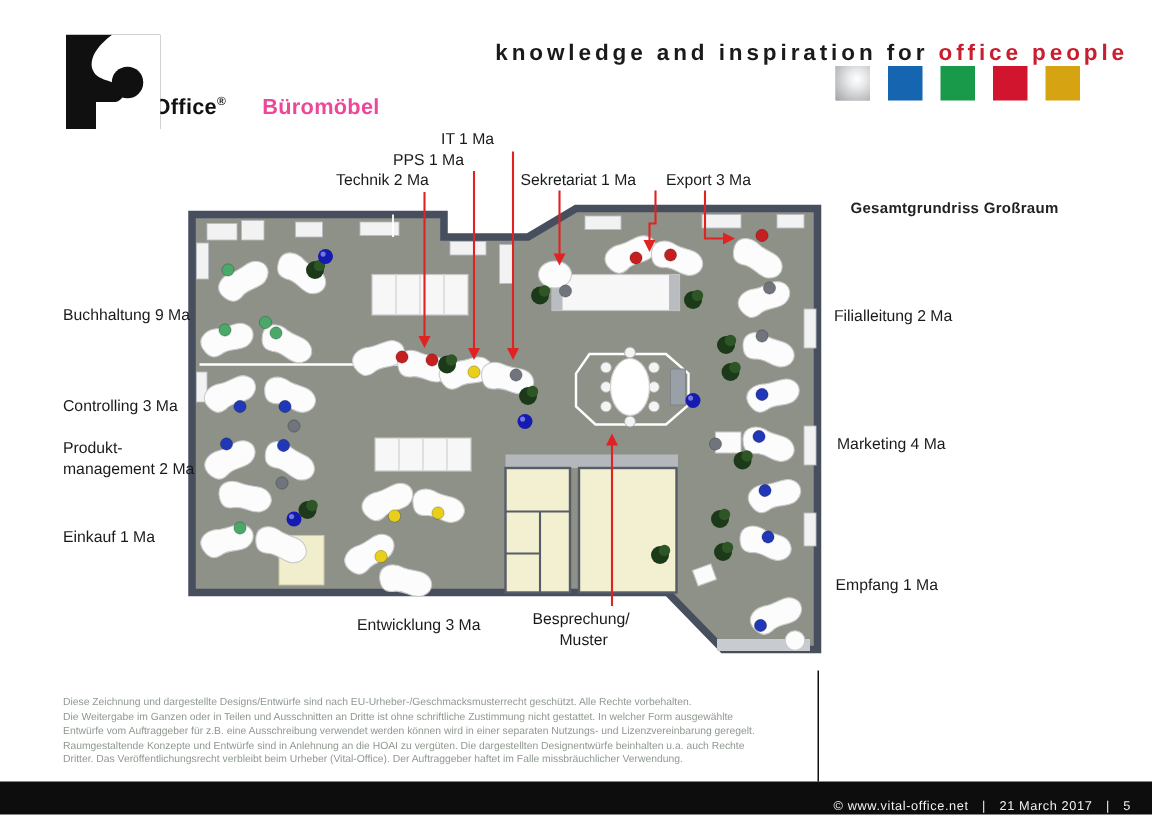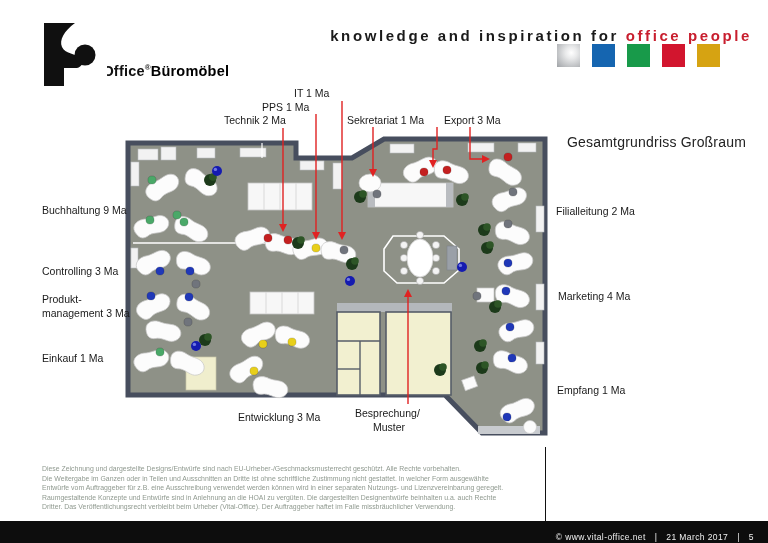--- a/index.html
+++ b/index.html
@@ -7,29 +7,29 @@
     width:768px;height:543px;position:relative;overflow:hidden;
     background:#ffffff;
     font-family:"Liberation Sans","DejaVu Sans",sans-serif;
     color:#1a1a1a;
   }
   .abs{position:absolute;}
   
   #logo-text{left:66px;top:63px;font-size:14.5px;font-weight:bold;letter-spacing:.2px;white-space:nowrap;}
   #logo-text .brand{color:#111;}
   #logo-text sup{font-size:8px;}
-  #logo-text .suffix{color:#000000;margin-left:0;}
+  #logo-text .suffix{color:#ec4899;margin-left:24px;}
   #tagline{right:16px;top:27px;font-size:15px;font-weight:bold;letter-spacing:2.6px;white-space:nowrap;}
   #tagline .red{color:#c81e2e;}
   #palette{left:557px;top:44px;display:flex;gap:12px;}
   .swatch{width:23px;height:23px;}
   .swatch.silver{background-image:radial-gradient(circle at 62% 38%, #ffffff 0%, #e8e9ea 30%, #9fa2a6 100%);}
   
   .lbl{font-size:10.5px;color:#1a1a1a;white-space:nowrap;z-index:3;}
-  #plan-title{left:567px;top:134px;font-size:14px;color:#222;letter-spacing:.2px;}
+  #plan-title{left:567px;top:134px;font-size:10px;color:#222;letter-spacing:.2px;font-weight:bold;}
   
   #disclaimer{left:42px;top:464px;width:500px;font-size:6.9px;line-height:9.6px;color:#8f998f;z-index:3;}
   
   #footer-bar{left:0;top:521px;width:768px;height:31px;background:#0d0d0d;z-index:4;
     display:flex;align-items:center;justify-content:flex-end;padding-right:14px;box-sizing:border-box;
     color:#f0f0f0;font-size:8.5px;letter-spacing:.4px;}
   #footer-bar span{margin-left:9px;}
   #divider{left:545px;top:447px;width:1px;height:74px;background:#111;z-index:3;}
   svg{position:absolute;left:0;top:0;z-index:1;}
 </style>
@@ -242,21 +242,21 @@
 
 <div class="abs lbl" style="left:294px;top:87px">IT 1 Ma</div>
 <div class="abs lbl" style="left:262px;top:101px">PPS 1 Ma</div>
 <div class="abs lbl" style="left:224px;top:114px">Technik 2 Ma</div>
 <div class="abs lbl" style="left:347px;top:114px">Sekretariat 1 Ma</div>
 <div class="abs lbl" style="left:444px;top:114px">Export 3 Ma</div>
 
 <div class="abs lbl" style="left:42px;top:204px">Buchhaltung 9 Ma</div>
 <div class="abs lbl" style="left:42px;top:265px">Controlling 3 Ma</div>
 <div class="abs lbl" style="left:42px;top:293px">Produkt-</div>
-<div class="abs lbl" style="left:42px;top:307px">management 3 Ma</div>
+<div class="abs lbl" style="left:42px;top:307px">management 2 Ma</div>
 <div class="abs lbl" style="left:42px;top:352px">Einkauf 1 Ma</div>
 
 <div class="abs lbl" style="left:238px;top:411px">Entwicklung 3 Ma</div>
 <div class="abs lbl" style="left:355px;top:407px">Besprechung/</div>
 <div class="abs lbl" style="left:373px;top:421px">Muster</div>
 
 <div class="abs lbl" style="left:556px;top:205px">Filialleitung 2 Ma</div>
 <div class="abs lbl" style="left:558px;top:290px">Marketing 4 Ma</div>
 <div class="abs lbl" style="left:557px;top:384px">Empfang 1 Ma</div>
 

